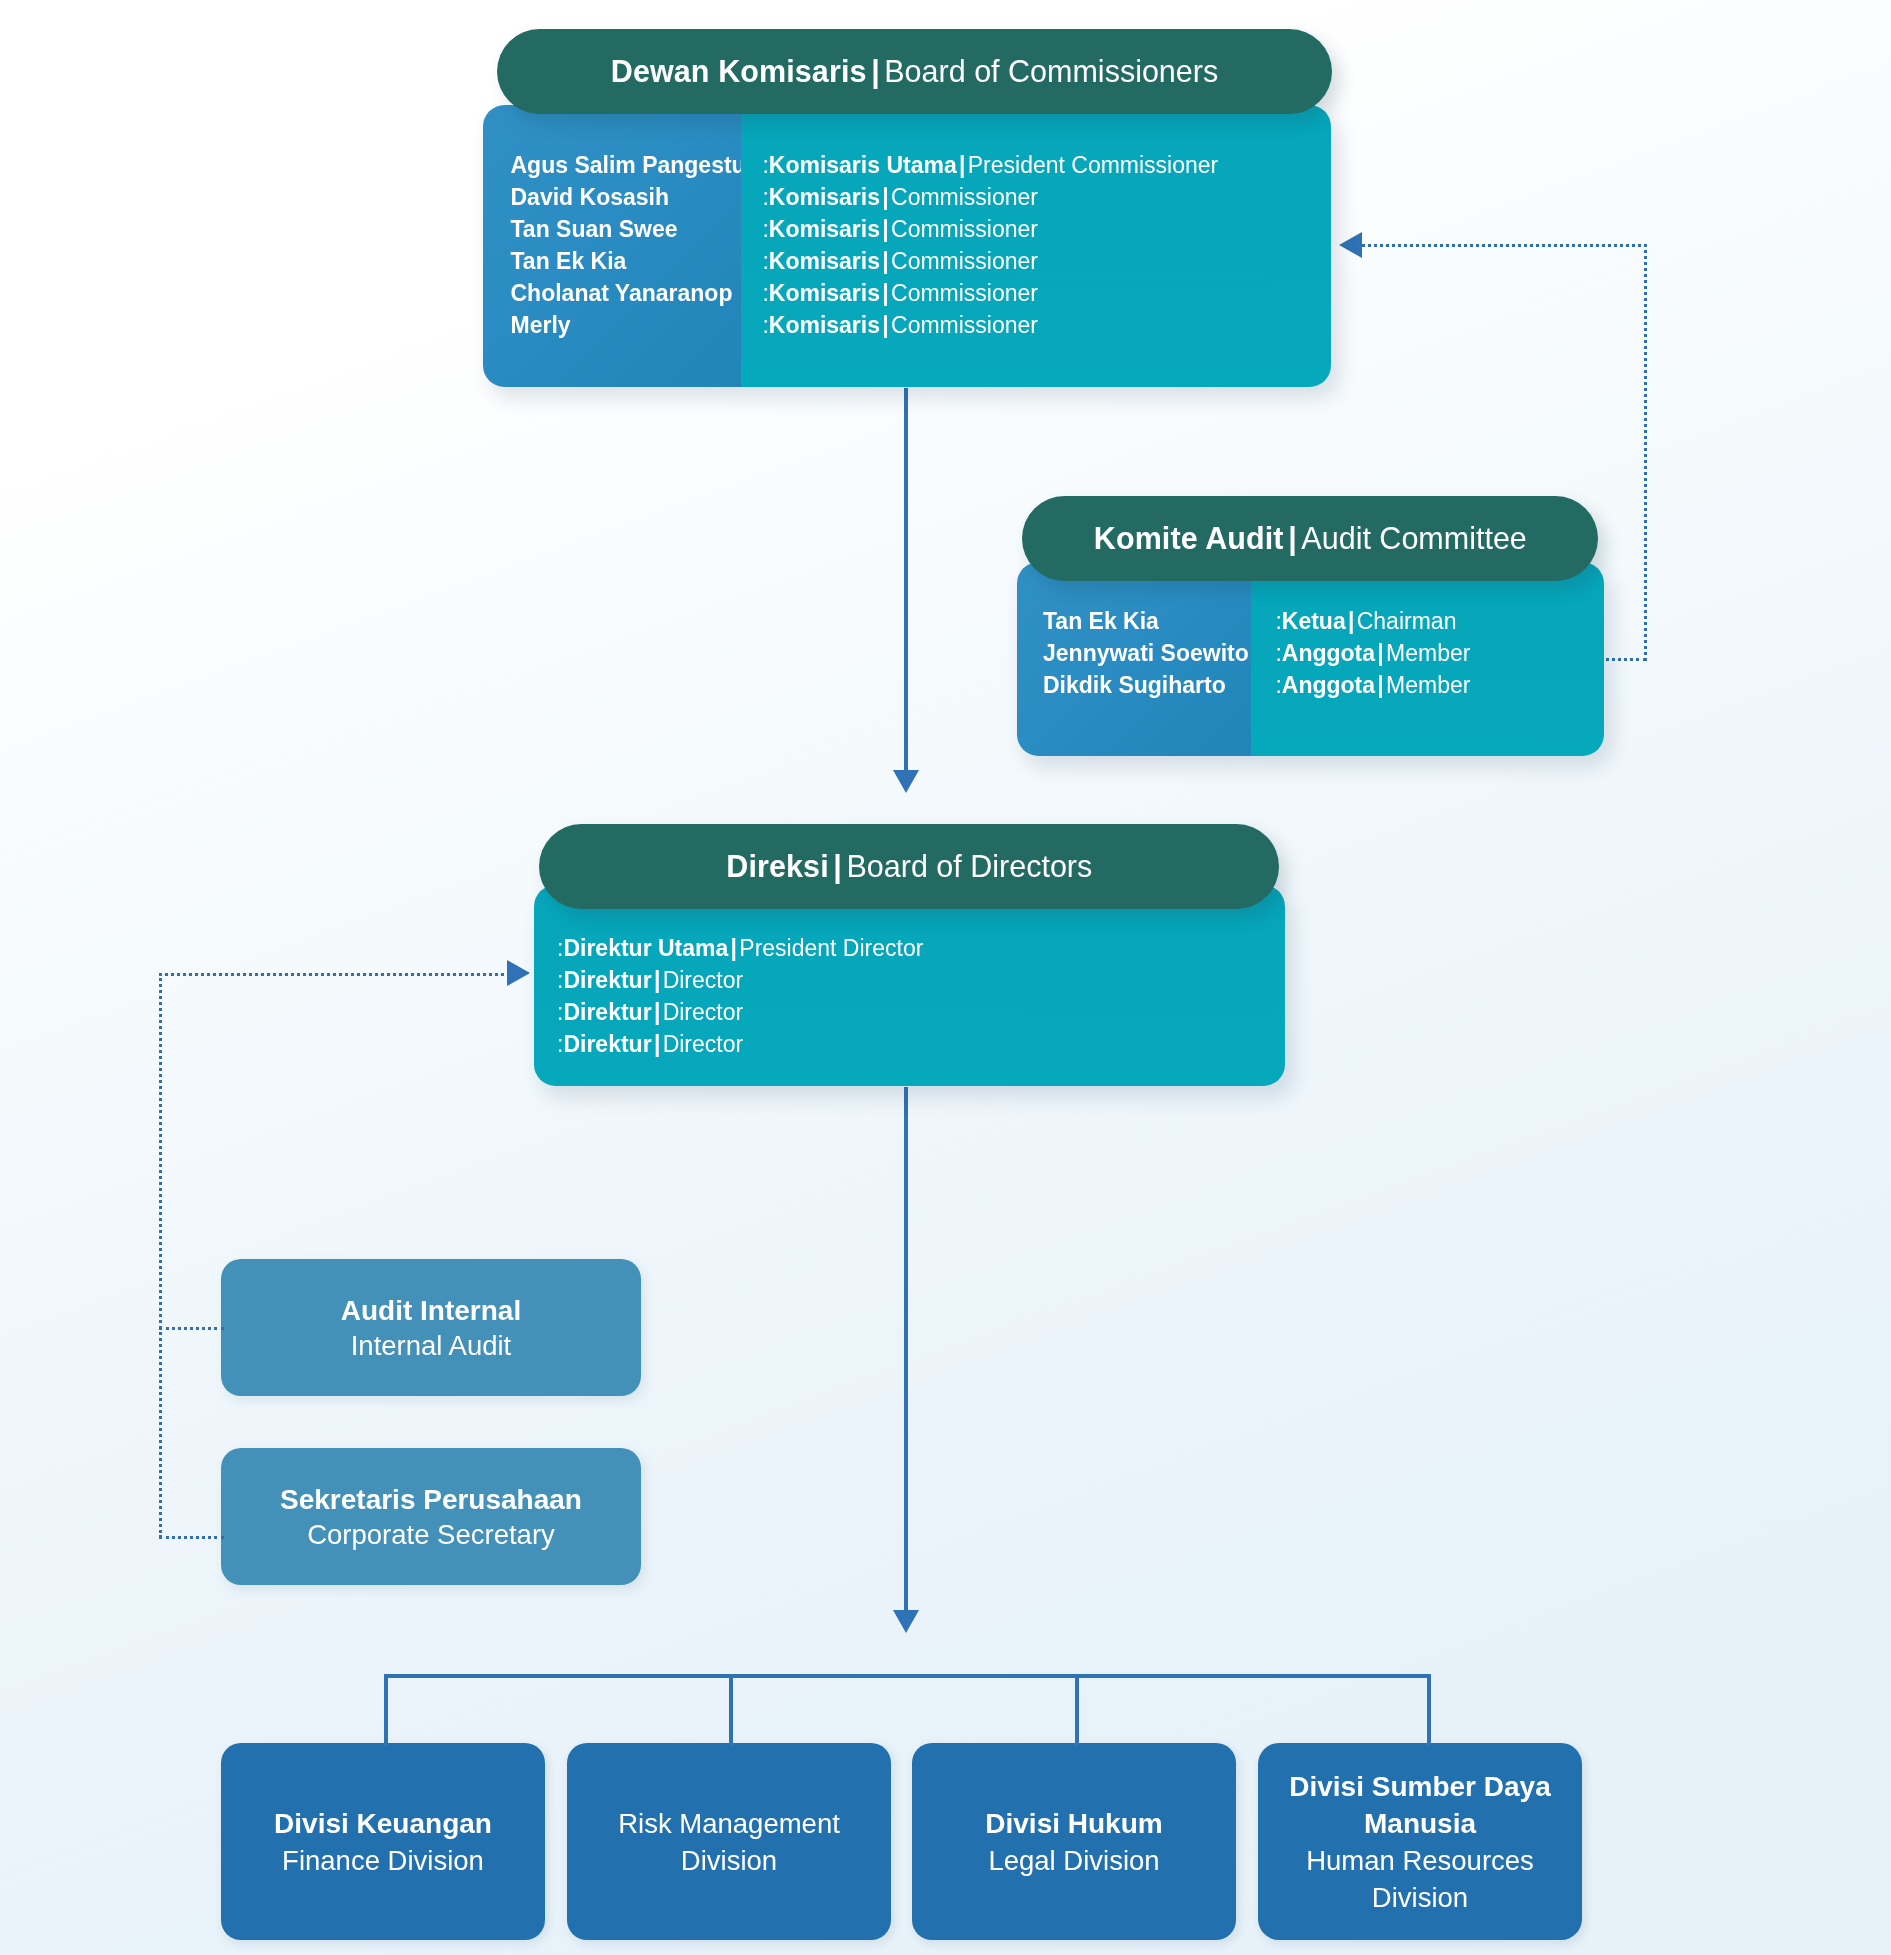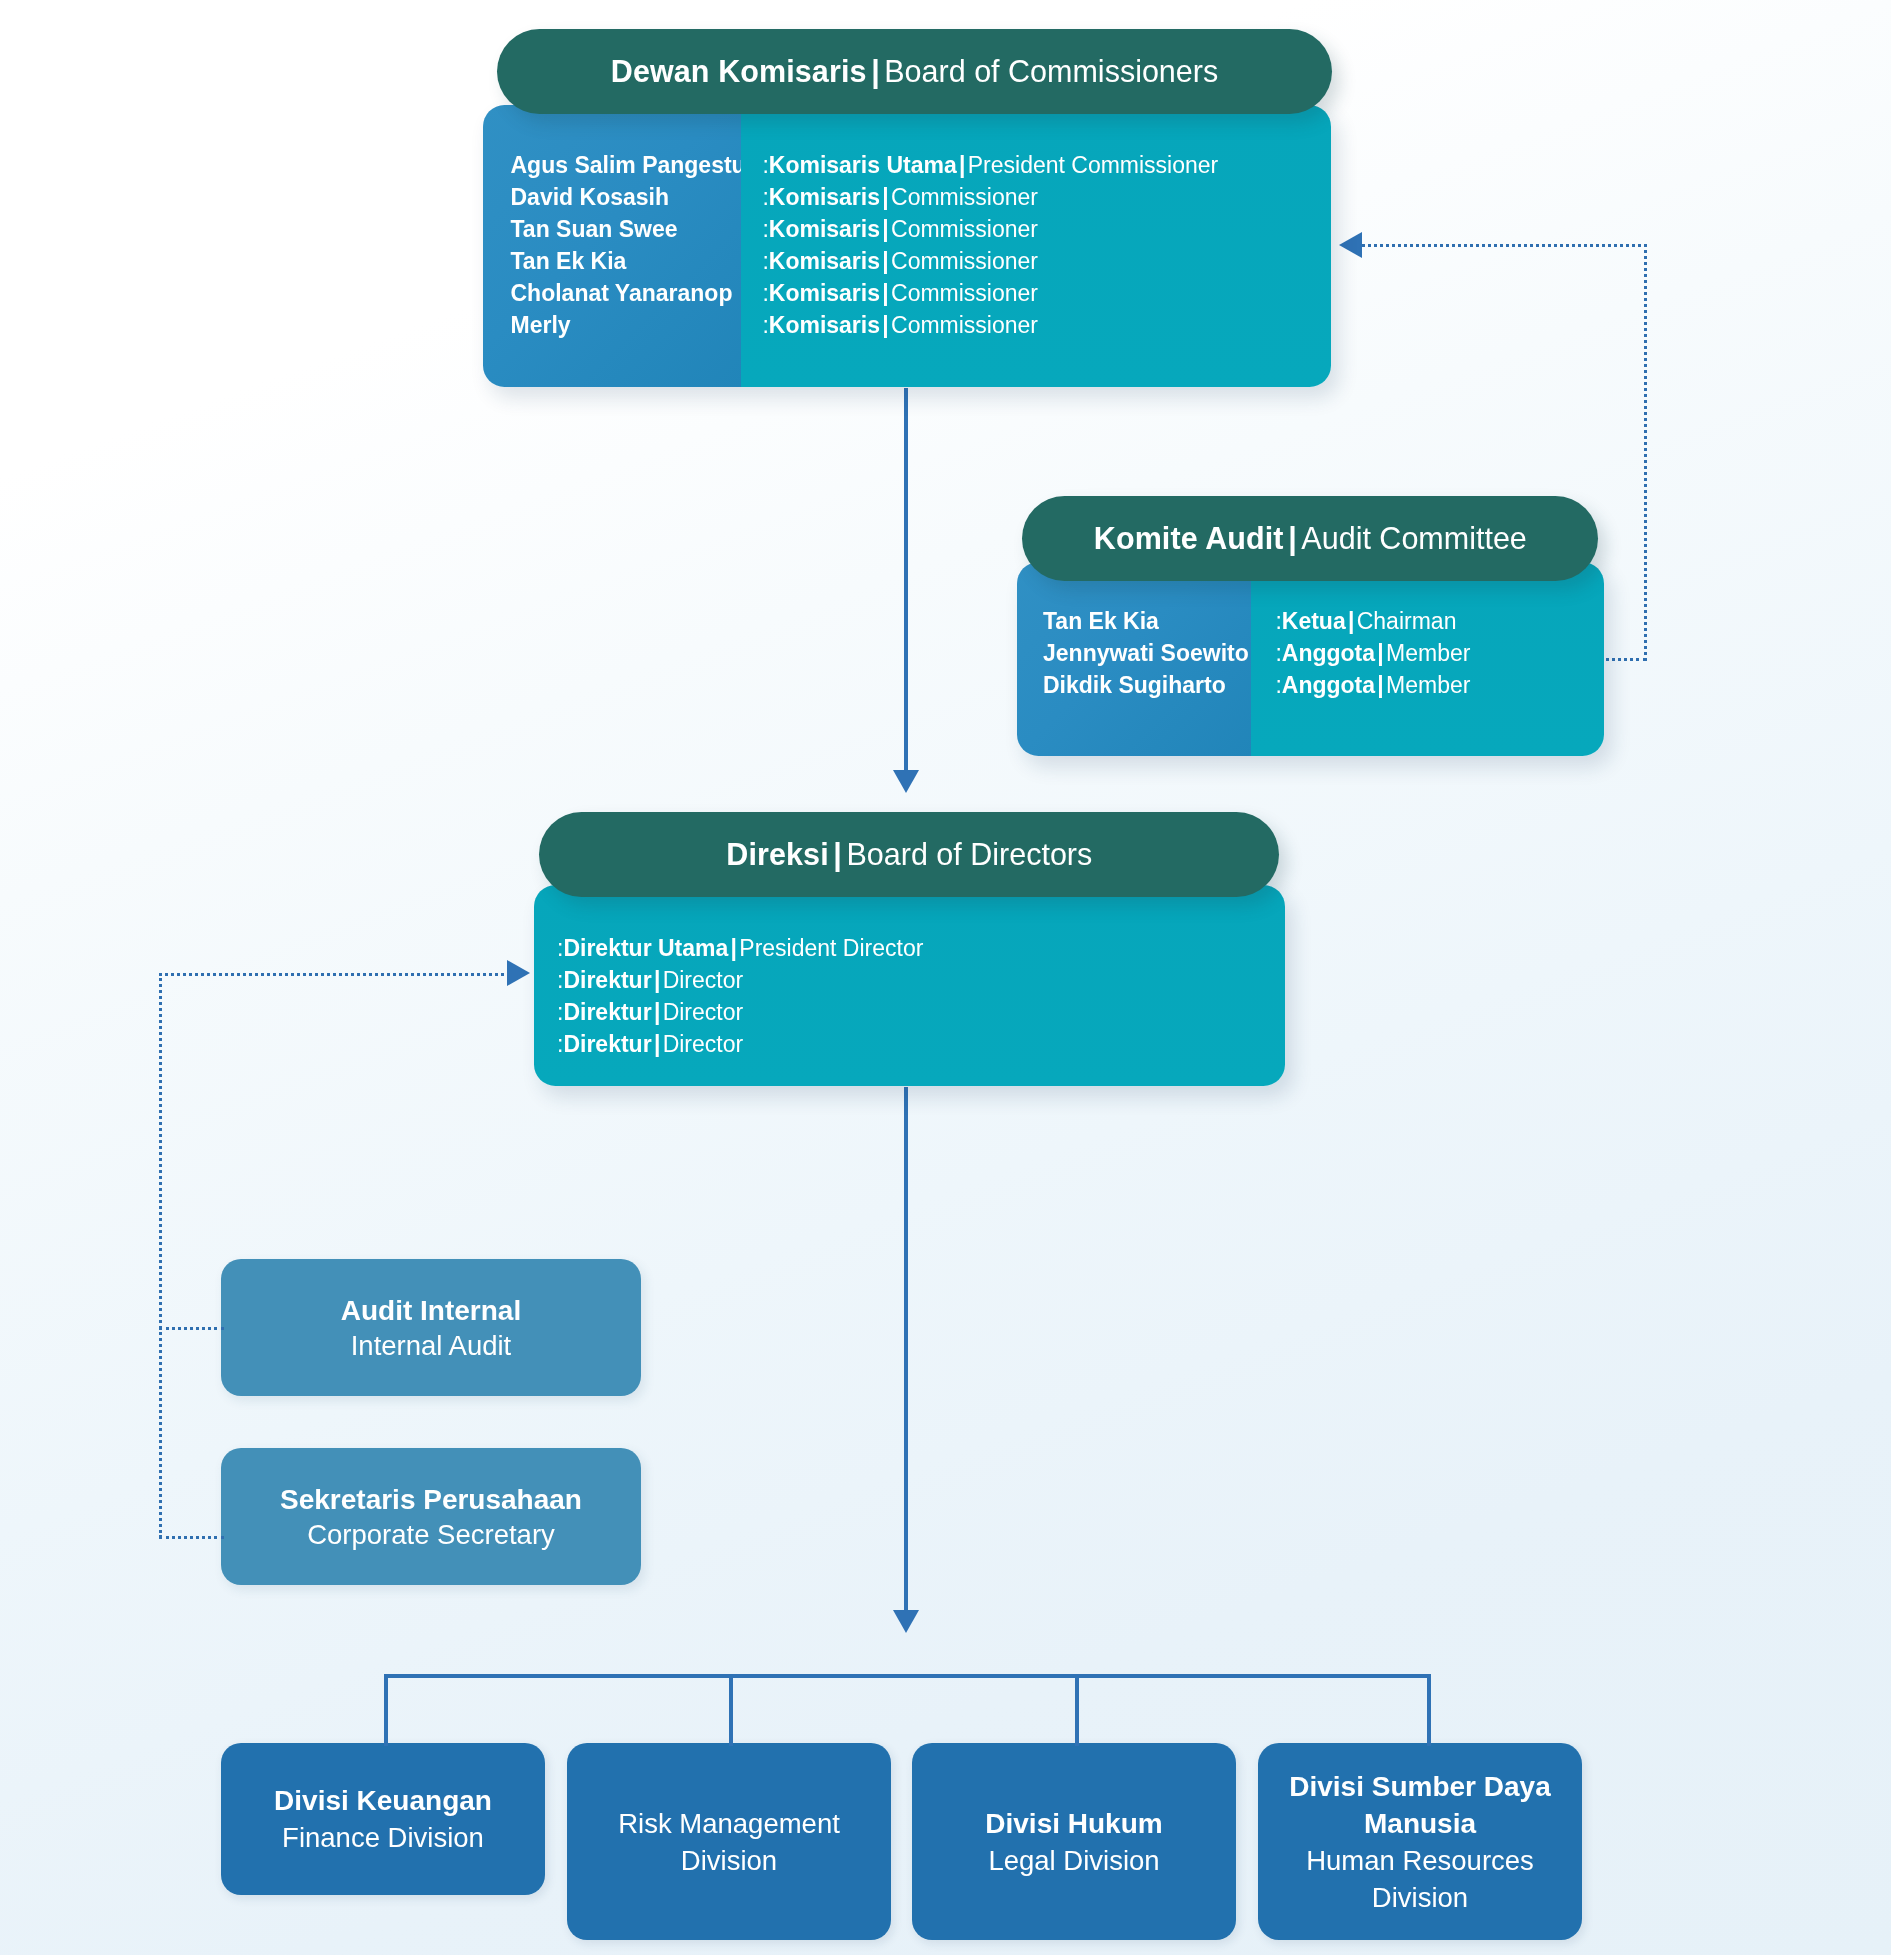--- a/index.html
+++ b/index.html
@@ -237,21 +237,21 @@
         </div>
         <div class="row-role">
           <span class="r-colon">:</span><span class="r-id">Anggota</span><span class="r-bar">|</span><span class="r-en">Member</span>
         </div>
       </div>
     </div>
   </div>
 
   <div class="card" style="left:534px; top:812px; width:751px; height:275px;">
 
-    <div class="card-header" style="left:5.3px; top:0; width:740px;">
+    <div class="card-header" style="left:5.3px; top:12px; width:740px;">
       <span class="t-id">Direksi</span>
       <span class="t-sep">|</span>
       <span class="t-en">Board of Directors</span>
     </div>
 
     <div class="card-body" style="left:0; top:73px; width:751px; height:201px;">
       <div class="col-roles" style="padding:47px 0 0 23px;">
         <div class="row-role">
           <span class="r-colon">:</span><span class="r-id">Direktur Utama</span><span class="r-bar">|</span><span class="r-en">President Director</span>
         </div>
@@ -271,21 +271,21 @@
   <div class="support-box" style="left:221px; top:1259px; width:420px; height:137px;">
     <div class="s-id">Audit Internal</div>
     <div class="s-en">Internal Audit</div>
   </div>
 
   <div class="support-box" style="left:221px; top:1448px; width:420px; height:137px;">
     <div class="s-id">Sekretaris Perusahaan</div>
     <div class="s-en">Corporate Secretary</div>
   </div>
 
-  <div class="div-box" style="left:221px; top:1743px; width:324px; height:152px;">
+  <div class="div-box" style="left:221px; top:1743px; width:324px; height:197px;">
     <div class="d-id">Divisi Keuangan</div>
     <div class="d-en">Finance Division</div>
   </div>
 
   <div class="div-box" style="left:567px; top:1743px; width:324px; height:197px;">
     <div class="d-en">Risk Management Division</div>
   </div>
 
   <div class="div-box" style="left:912px; top:1743px; width:324px; height:197px;">
     <div class="d-id">Divisi Hukum</div>

